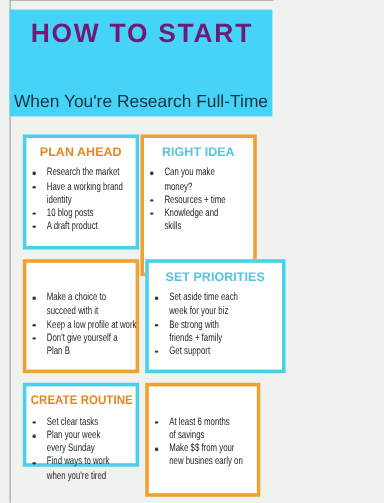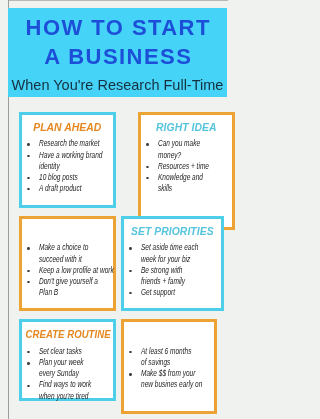--- a/index.html
+++ b/index.html
@@ -8,30 +8,30 @@
        font-family:"Liberation Sans",sans-serif;}
   #page{position:absolute;left:0;top:0;width:236px;height:419px;}
 
   
   #frame-left-rule{position:absolute;left:8px;top:0;width:1px;height:419px;background:#9c9c9c;}
   #frame-top-rule{position:absolute;left:9px;top:0;width:219px;height:1.4px;background:#b4b9b4;}
   #sheet{position:absolute;left:9px;top:1px;width:219px;height:418px;background:#f0f2ef;}
 
   
   #hero{position:absolute;left:8px;top:8px;width:219.2px;height:88.5px;background:#45d3f7;}
-  .hero-line{position:absolute;left:0;width:219px;text-align:center;color:#1d4ed8;
+  .hero-line{position:absolute;left:0;width:219px;text-align:center;color:#701a75;
              font-weight:700;font-size:22px;line-height:22px;letter-spacing:1.45px;
              text-indent:1.45px;}
   #hero-line-1{top:9px;}
   #hero-line-2{top:38px;}
   #hero-subtitle{position:absolute;left:0;top:69.5px;width:219px;text-align:center;
                  color:#16303f;font-size:14.5px;line-height:15px;font-weight:400;}
 
   
-  .card{position:absolute;box-sizing:border-box;background:#ffffff;font-style:italic;}
+  .card{position:absolute;box-sizing:border-box;background:#ffffff;}
   .card.b-cyan{border:3px solid #4ecfe9;}
   .card.b-orange{border:3px solid #eda333;}
   .card-title{position:absolute;left:0;top:6.8px;width:100%;text-align:center;
               font-weight:700;font-size:10.4px;line-height:11px;white-space:nowrap;letter-spacing:0.05px;}
   .t-cyan{color:#56c4dc;}
   .t-orange{color:#e5871f;}
   .card-list{position:absolute;left:17.2px;top:23.6px;width:104px;margin:0;padding:0;
              list-style:none;transform:scaleX(0.725);transform-origin:left top;}
   .card-list li{position:relative;font-size:9px;line-height:11.15px;color:#232323;
                 margin:0;padding:0;}
@@ -42,21 +42,20 @@
 </head>
 <body>
 
 <div id="page">
   <div id="frame-left-rule"></div>
   <div id="frame-top-rule"></div>
   <div id="sheet"></div>
 
   <div id="hero">
     <div class="hero-line" id="hero-line-1">HOW TO START</div>
-    <div class="hero-line" id="hero-line-2">A BUSINESS</div>
     <div id="hero-subtitle">When You're Research Full-Time</div>
   </div>
 
   <div id="cards">
       <div class="card b-cyan" style="left: 19px; top: 111.8px; width: 96.6px; height: 95.8px;">
         <div class="card-title t-orange">PLAN AHEAD</div>
         <ul class="card-list">
           <li>
             <span class="bullet"></span>
             <span class="text-line">Research the market</span>
@@ -69,21 +68,21 @@
           <li>
             <span class="bullet"></span>
             <span class="text-line">10 blog posts</span>
           </li>
           <li>
             <span class="bullet"></span>
             <span class="text-line">A draft product</span>
           </li>
         </ul>
       </div>
-      <div class="card b-orange" style="left: 138px; top: 111.8px; width: 96.6px; height: 118px;">
+      <div class="card b-orange" style="left: 117px; top: 111.8px; width: 96.6px; height: 118px;">
         <div class="card-title t-cyan">RIGHT IDEA</div>
         <ul class="card-list">
           <li>
             <span class="bullet"></span>
             <span class="text-line">Can you make</span>
             <span class="text-line">money?</span>
           </li>
           <li>
             <span class="bullet"></span>
             <span class="text-line">Resources + time</span>
@@ -106,40 +105,40 @@
             <span class="bullet"></span>
             <span class="text-line">Keep a low profile at work</span>
           </li>
           <li>
             <span class="bullet"></span>
             <span class="text-line">Don't give yourself a</span>
             <span class="text-line">Plan B</span>
           </li>
         </ul>
       </div>
-      <div class="card b-cyan" style="left: 120.8px; top: 215.8px; width: 103px; height: 95.2px;">
+      <div class="card b-cyan" style="left: 120.8px; top: 215.8px; width: 117px; height: 95.2px;">
         <div class="card-title t-cyan">SET PRIORITIES</div>
         <ul class="card-list">
           <li>
             <span class="bullet"></span>
             <span class="text-line">Set aside time each</span>
             <span class="text-line">week for your biz</span>
           </li>
           <li>
             <span class="bullet"></span>
             <span class="text-line">Be strong with</span>
             <span class="text-line">friends + family</span>
           </li>
           <li>
             <span class="bullet"></span>
             <span class="text-line">Get support</span>
           </li>
         </ul>
       </div>
-      <div class="card b-cyan" style="left: 19px; top: 319.4px; width: 96.6px; height: 82px;">
+      <div class="card b-cyan" style="left: 19px; top: 319.4px; width: 96.6px; height: 70px;">
         <div class="card-title t-orange" style="transform: scaleX(0.920941);">CREATE ROUTINE</div>
         <ul class="card-list">
           <li>
             <span class="bullet"></span>
             <span class="text-line">Set clear tasks</span>
           </li>
           <li>
             <span class="bullet"></span>
             <span class="text-line">Plan your week</span>
             <span class="text-line">every Sunday</span>

